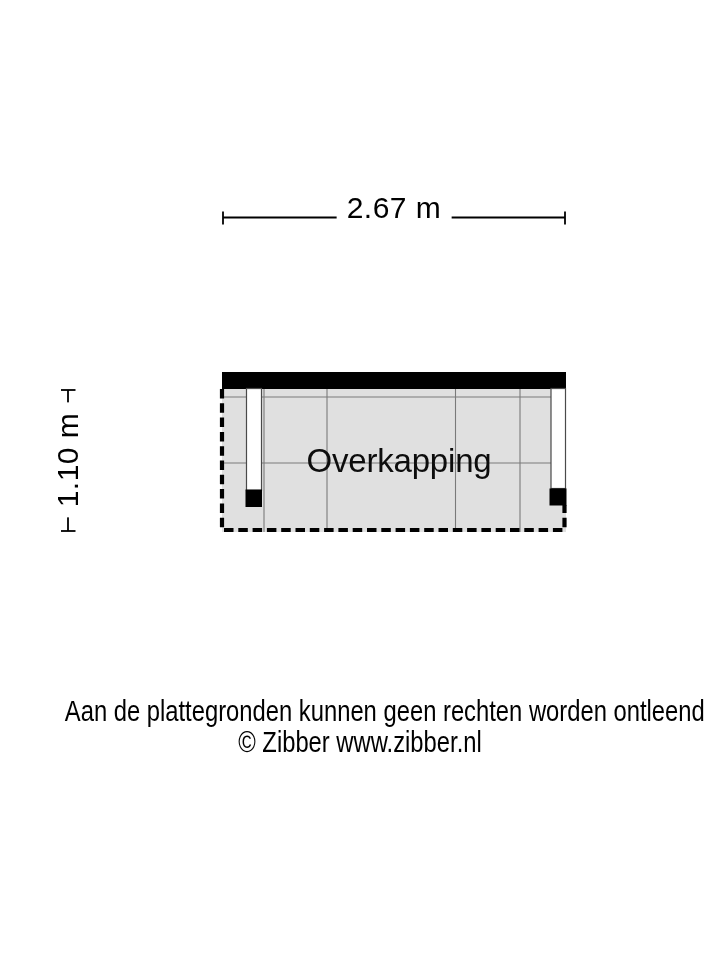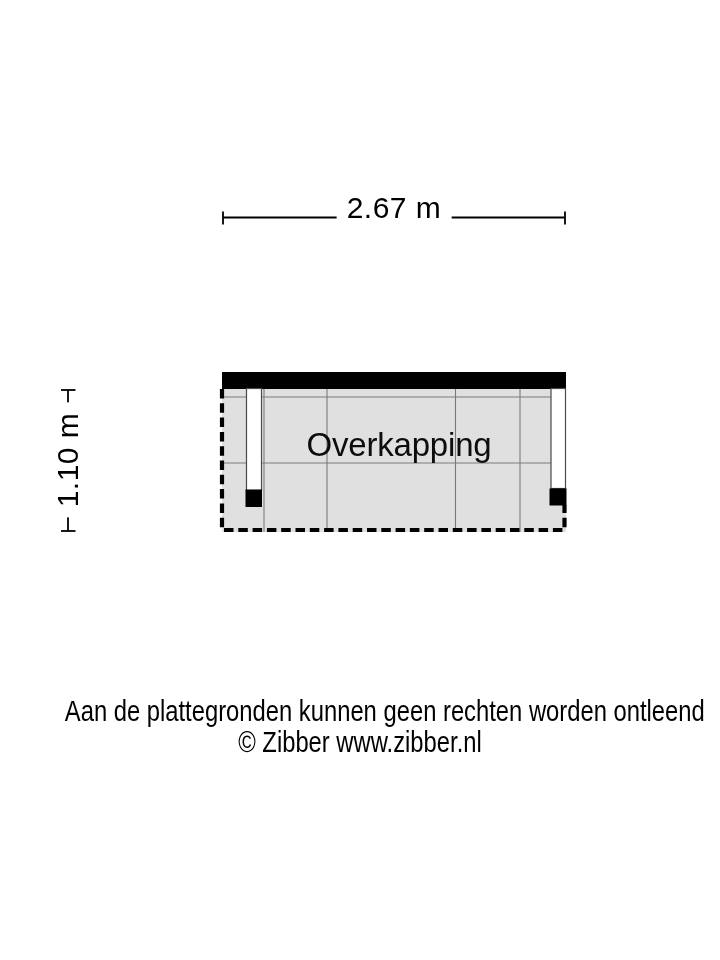--- a/index.html
+++ b/index.html
@@ -44,21 +44,21 @@
     transform: translate(-50%, -50%);
   }
   #dim-left-label {
     left: 68px;
     top: 460px;
     transform: translate(-50%, -50%) rotate(-90deg);
   }
   #room-label {
     position: absolute;
     left: 399px;
-    top: 445px;
+    top: 461px;
     transform: translate(-50%, -50%);
     font-size: 33px;
     letter-spacing: -0.2px;
     white-space: nowrap;
     color: #0d0d0d;
   }
   #footer {
     position: absolute;
     left: 0;
     top: 696px;

